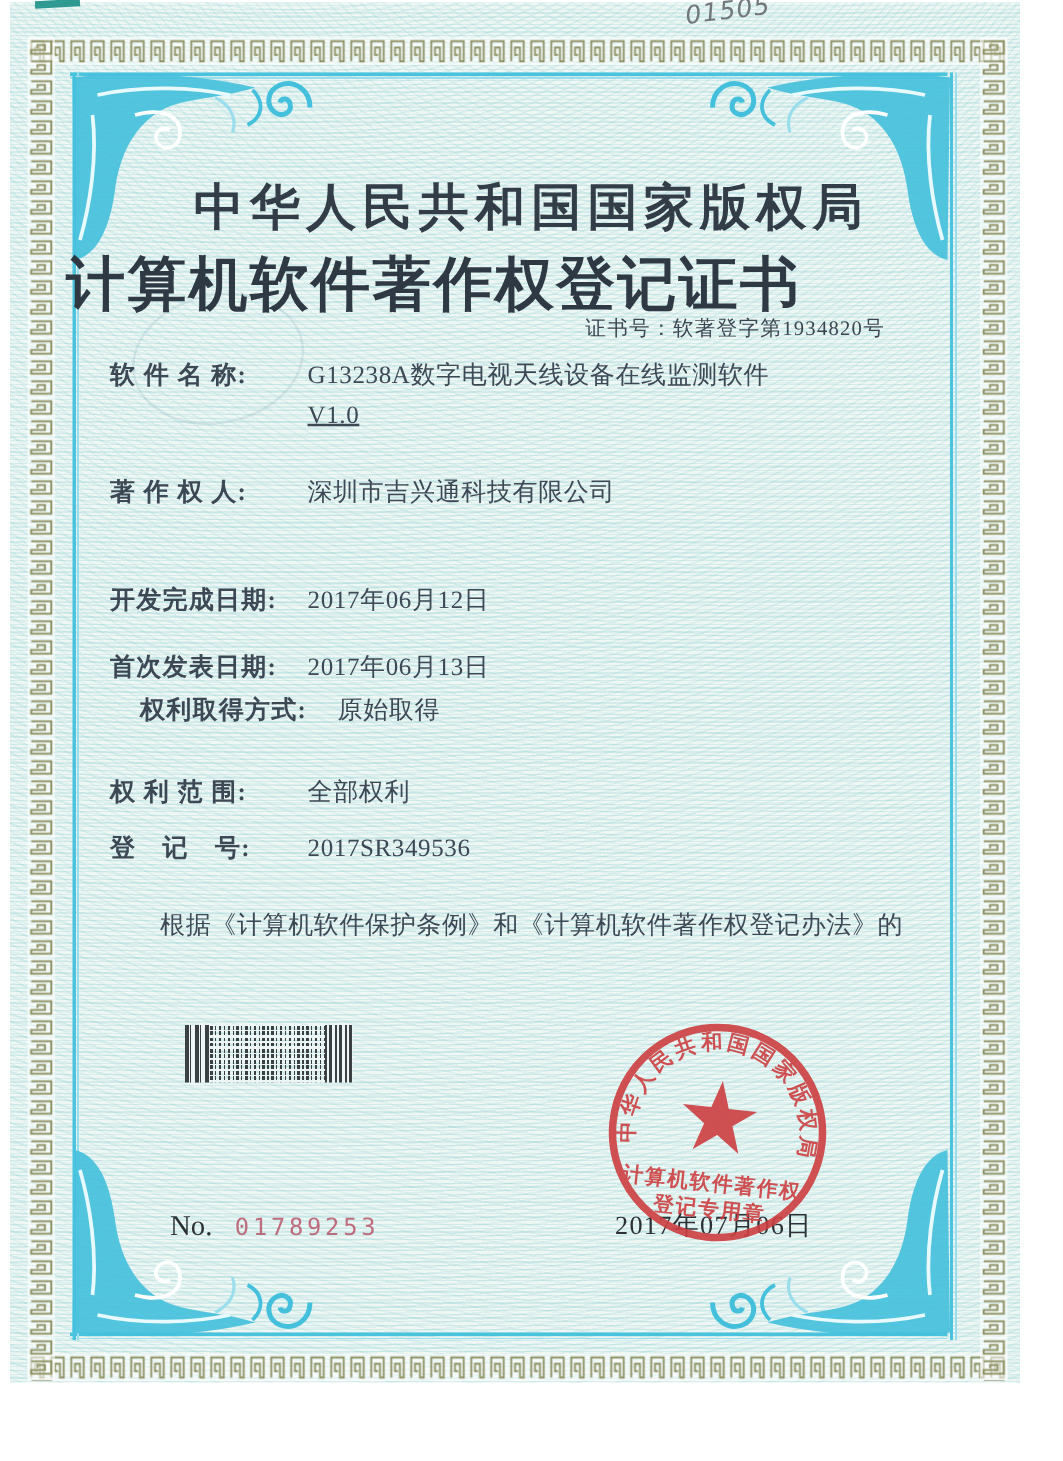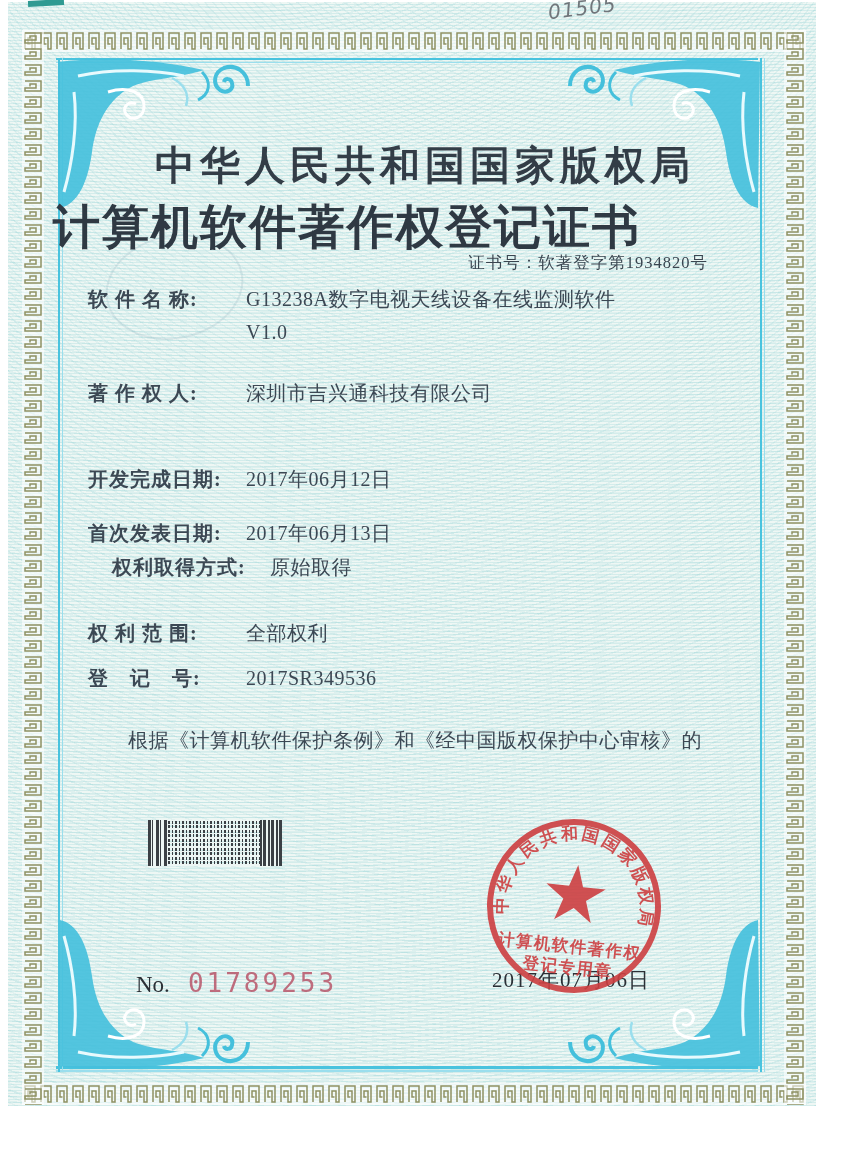--- a/index.html
+++ b/index.html
@@ -38,38 +38,38 @@
     font-size:40px;font-weight:700;letter-spacing:5px;color:#333d47;}
   .cert-title{position:absolute;left:0;top:196px;width:694px;text-align:center;z-index:2;
     font-size:47px;font-weight:800;letter-spacing:2px;color:#2f3943;}
   .certno{position:absolute;top:252px;right:142px;z-index:2;font-size:16.5px;color:#3a4550;letter-spacing:1px;}
   .certno .lab{}
 
   .fields{position:absolute;left:88px;top:286px;width:680px;z-index:2;font-size:20px;color:#3c4854;}
   .row{position:absolute;left:0;white-space:nowrap;}
   .row .lab{display:inline-block;min-width:152px;font-weight:700;letter-spacing:1px;}
   .row .val{margin-left:6px;letter-spacing:.5px;}
-  .row .val2{margin-left:158px;margin-top:8px;letter-spacing:.5px;}
+  .row .val2{margin-left:158px;margin-top:8px;letter-spacing:.5px;text-decoration:underline;}
   .r0{top:0;} .r1{top:94px;} .r2{top:180px;} .r3{top:234px;} .r4{top:268px;margin-left:24px;} .r5{top:334px;} .r6{top:379px;}
 
   .statement{position:absolute;left:88px;top:712px;width:690px;z-index:2;font-size:20px;line-height:56px;color:#3c4854;letter-spacing:.5px;}
   .statement .l1{text-indent:2em;}
 
   .barcode{position:absolute;left:148px;top:820px;width:134px;height:46px;z-index:2;display:flex;}
   .bc-start{width:20px;background:repeating-linear-gradient(90deg,#3b4045 0 3px,#edf6f4 3px 4px,#3b4045 4px 5px,#edf6f4 5px 8px);}
   .bc-mid{flex:1;background:
       repeating-linear-gradient(0deg,#edf6f4 0 2px,rgba(0,0,0,0) 2px 5px,#edf6f4 5px 6px,rgba(0,0,0,0) 6px 9px),
       repeating-linear-gradient(90deg,#3b4045 0 2px,rgba(0,0,0,0) 2px 4px,#3b4045 4px 5px,rgba(0,0,0,0) 5px 7px);}
   .bc-stop{width:22px;background:repeating-linear-gradient(90deg,#3b4045 0 2px,#edf6f4 2px 3px,#3b4045 3px 6px,#edf6f4 6px 8px);}
 
   .issue-date{position:absolute;left:492px;top:966px;z-index:2;font-size:21px;color:#2b3036;letter-spacing:1px;}
   .seal{position:absolute;left:478px;top:810px;width:192px;height:192px;z-index:3;opacity:.9;transform:rotate(6deg);}
 
   .serial{position:absolute;left:136px;top:968px;z-index:2;font-size:23px;color:#2b3036;}
-  .serial .num{margin-left:18px;color:#b8566a;opacity:.85;font-family:"DejaVu Sans Mono",monospace;font-size:26px;letter-spacing:3px;}
+  .serial .num{margin-left:18px;color:#b8566a;opacity:.85;font-family:"DejaVu Sans Mono",monospace;font-size:19px;letter-spacing:3px;}
 </style>
 </head>
 <body>
 
 <div class="page">
   <div class="paper"></div>
 
   <svg width="0" height="0" style="position:absolute" aria-hidden="true">
     <defs>
       <pattern id="gkh" width="16" height="22" patternUnits="userSpaceOnUse">
@@ -167,21 +167,21 @@
     </div>
     <div class="row r5">
       <span class="lab">权 利 范 围:</span><span class="val">全部权利</span>
     </div>
     <div class="row r6">
       <span class="lab">登　记　号:</span><span class="val">2017SR349536</span>
     </div>
   </div>
 
   <div class="statement">
-    <div class="l1">根据《计算机软件保护条例》和《经中国版权保护中心审核》的</div>
+    <div class="l1">根据《计算机软件保护条例》和《计算机软件著作权登记办法》的</div>
   </div>
 
   <div class="barcode">
     <div class="bc-start"></div>
     <div class="bc-mid"></div>
     <div class="bc-stop"></div>
   </div>
 
   <div class="issue-date">2017年07月06日</div>
 

